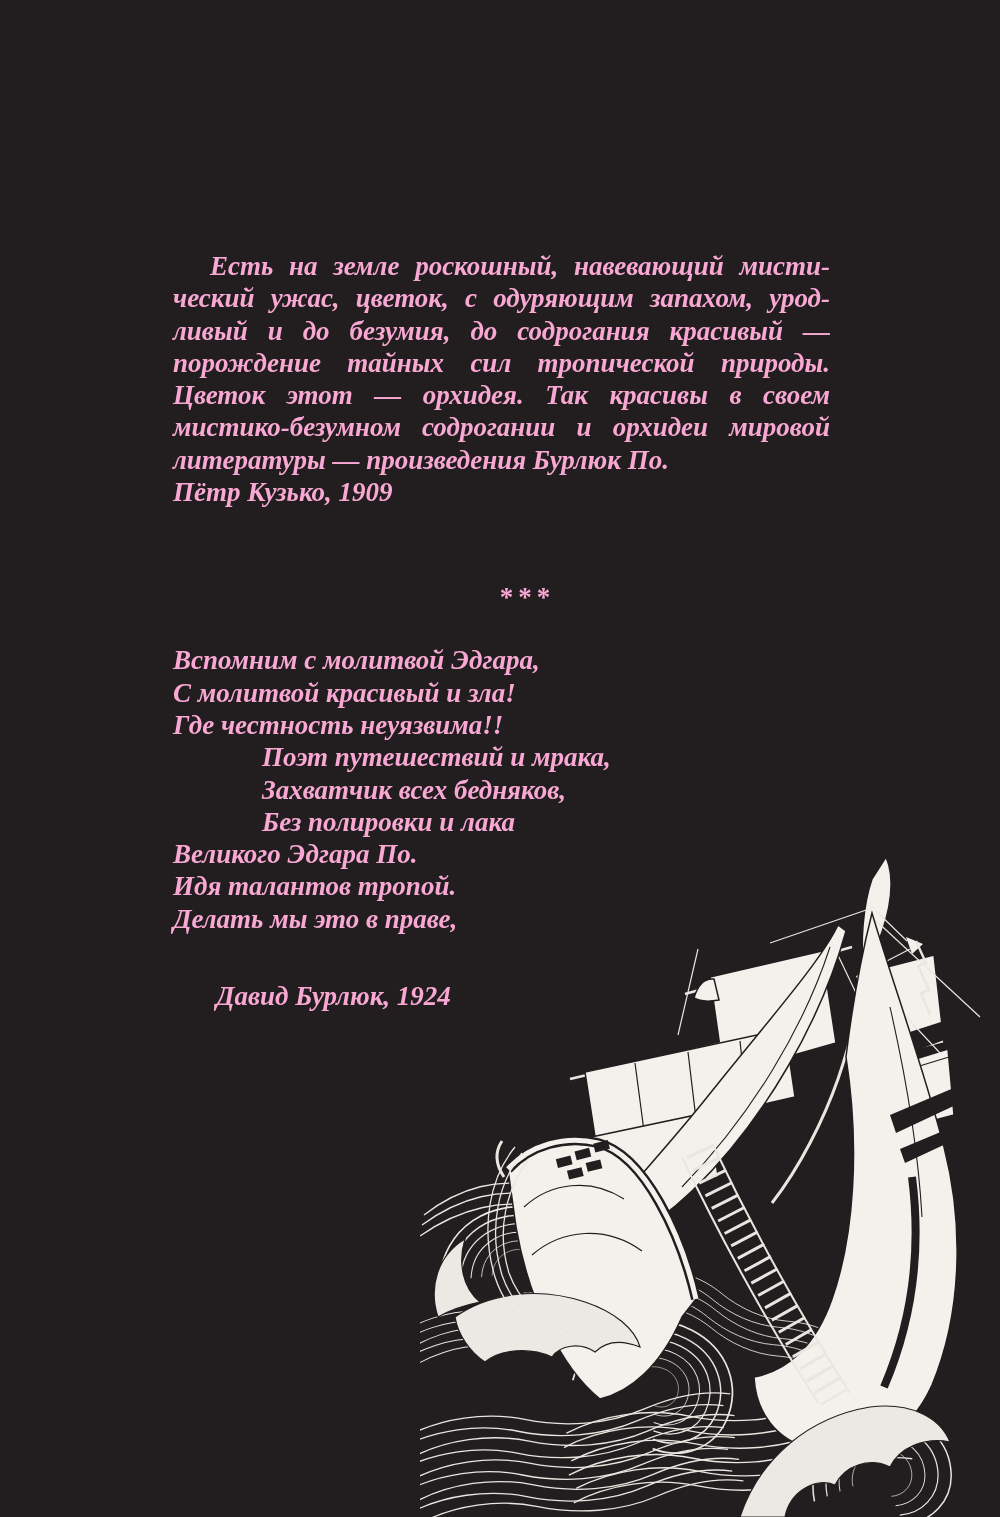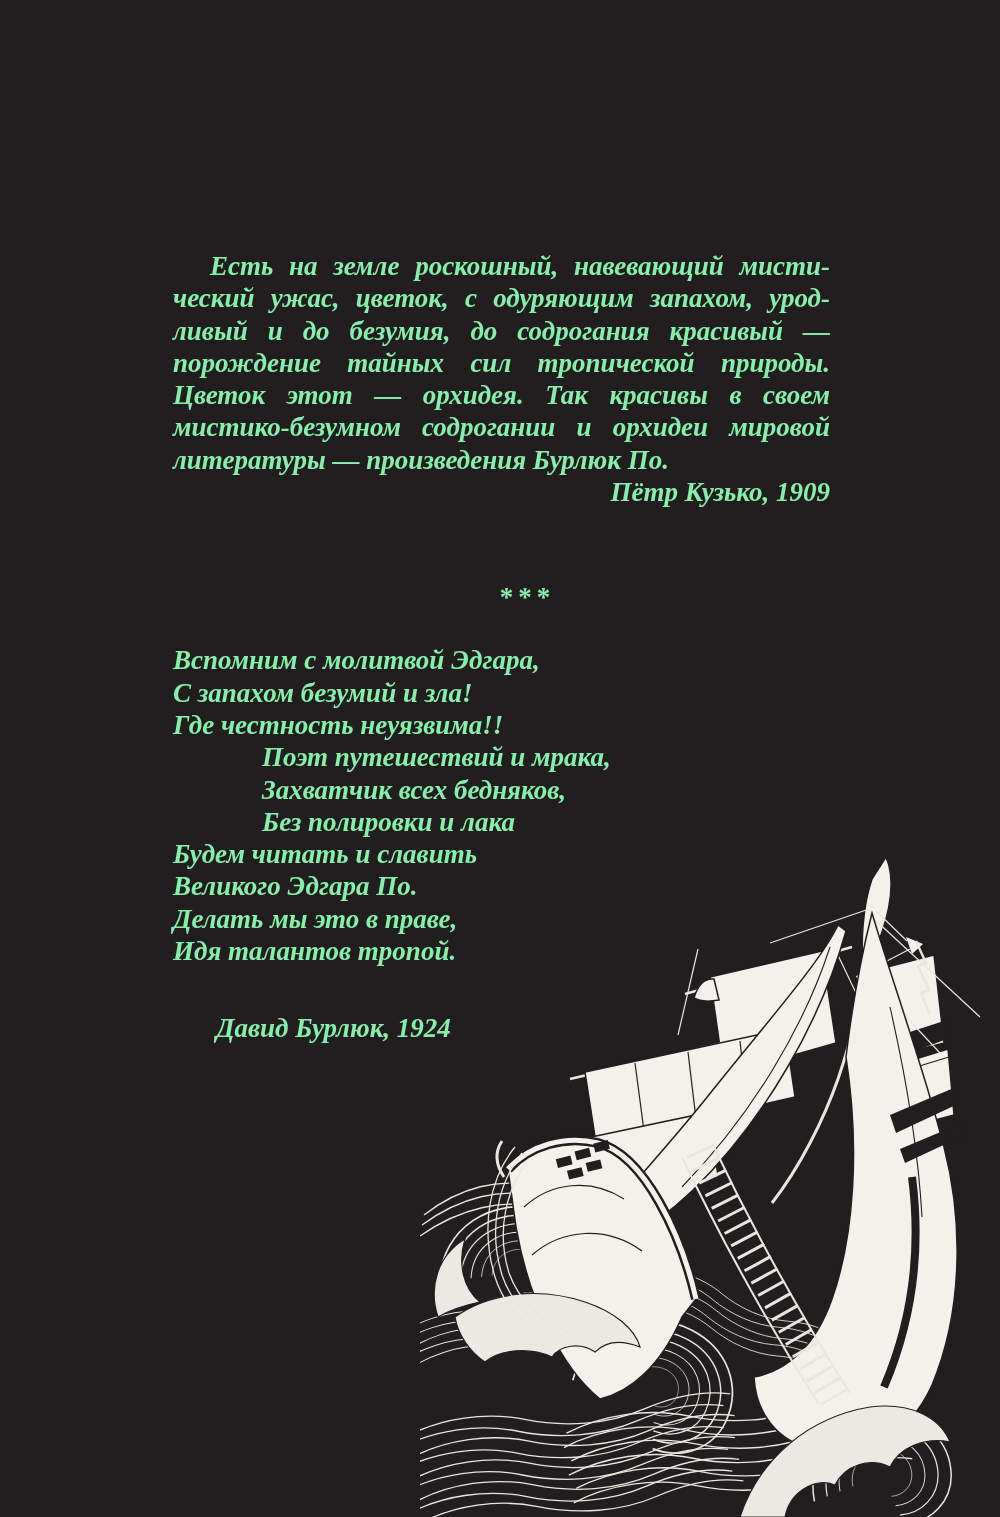--- a/index.html
+++ b/index.html
@@ -3,27 +3,27 @@
 <meta charset="utf-8">
 <style>
   html,body{margin:0;padding:0}
   body{
     width:1000px;height:1517px;position:relative;overflow:hidden;
     background:#221e1f;
     font-family:"Liberation Serif","DejaVu Serif",serif;
   }
   .text-col{
     position:absolute;left:173px;top:250px;width:657px;
-    color:#86efac;font-style:italic;font-weight:700;
+    color:#f9a8d4;font-style:italic;font-weight:700;
     font-size:27px;line-height:32.3px;
   }
   .eline{white-space:nowrap}
   .jline{text-align:justify;text-align-last:justify;white-space:normal}
   .first{text-indent:37px}
-  .attr-right{text-align:right}
+  .attr-right{}
   .sep{
     margin-top:73px;height:32px;text-align:center;
     font-style:normal;letter-spacing:5px;padding-left:52px;
   }
   .poem{margin-top:31px}
   .pindent{padding-left:89px}
   .attr-poem{margin-top:45px;padding-left:43px}
   .illus{position:absolute;left:420px;top:847px;width:580px;height:670px}
 </style>
 </head>
@@ -39,29 +39,28 @@
     <div class="jline">Цветок этот — орхидея. Так красивы в своем</div>
     <div class="jline">мистико-безумном содрогании и орхидеи мировой</div>
     <div class="eline">литературы — произведения Бурлюк По.</div>
     <div class="attr-right">Пётр Кузько, 1909</div>
   </div>
 
   <div class="sep">***</div>
 
   <div class="poem">
     <div class="eline">Вспомним с молитвой Эдгара,</div>
-    <div class="eline">С запахом безумий и зла!</div>
+    <div class="eline">С молитвой красивый и зла!</div>
     <div class="eline">Где честность неуязвима!!</div>
     <div class="eline pindent">Поэт путешествий и мрака,</div>
     <div class="eline pindent">Захватчик всех бедняков,</div>
     <div class="eline pindent">Без полировки и лака</div>
-    <div class="eline">Будем читать и славить</div>
     <div class="eline">Великого Эдгара По.</div>
+    <div class="eline">Идя талантов тропой.</div>
     <div class="eline">Делать мы это в праве,</div>
-    <div class="eline">Идя талантов тропой.</div>
     <div class="attr-poem">Давид Бурлюк, 1924</div>
   </div>
 
 </div>
 
 <svg class="illus" viewBox="0 0 580 670" role="img" aria-label="ship-on-stormy-waves">
   <defs>
     <path id="flow" d="M0 0 C 35 -14, 80 -16, 118 -4 C 156 8, 200 10, 238 -2 C 270 -12, 300 -14, 325 -8" fill="none"></path>
     <path id="curl" d="M-62 8 C -60 -34, -22 -58, 18 -48 C 48 -40, 64 -14, 58 14 C 53 36, 32 50, 8 46" fill="none"></path>
   </defs>

